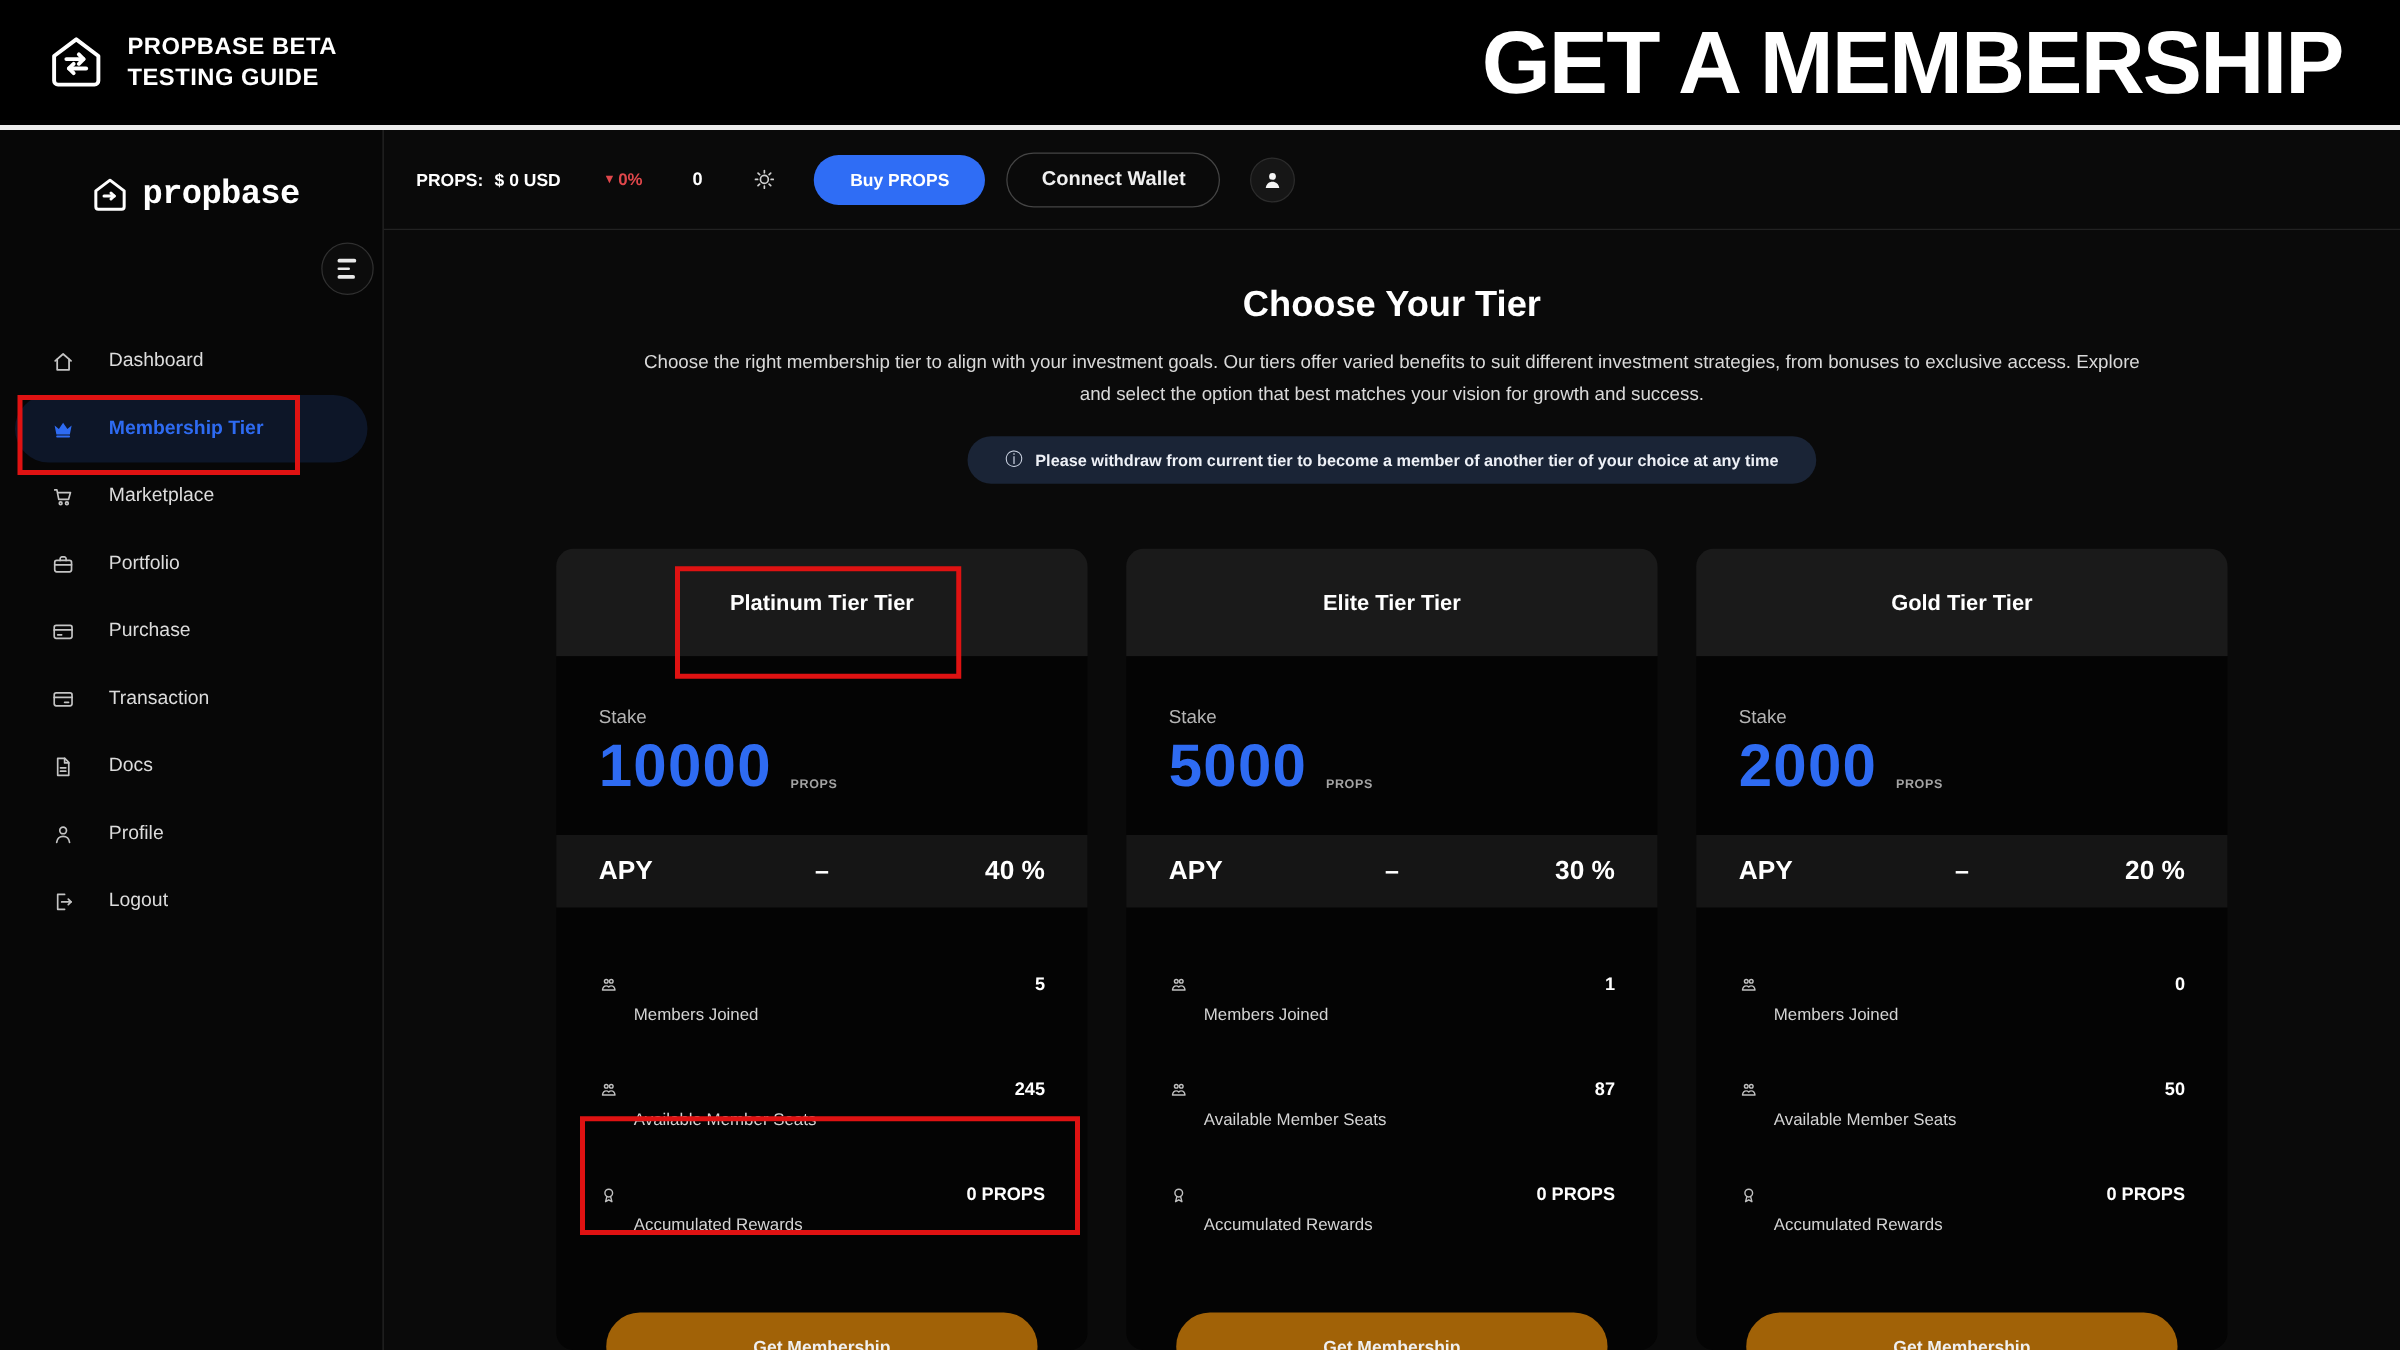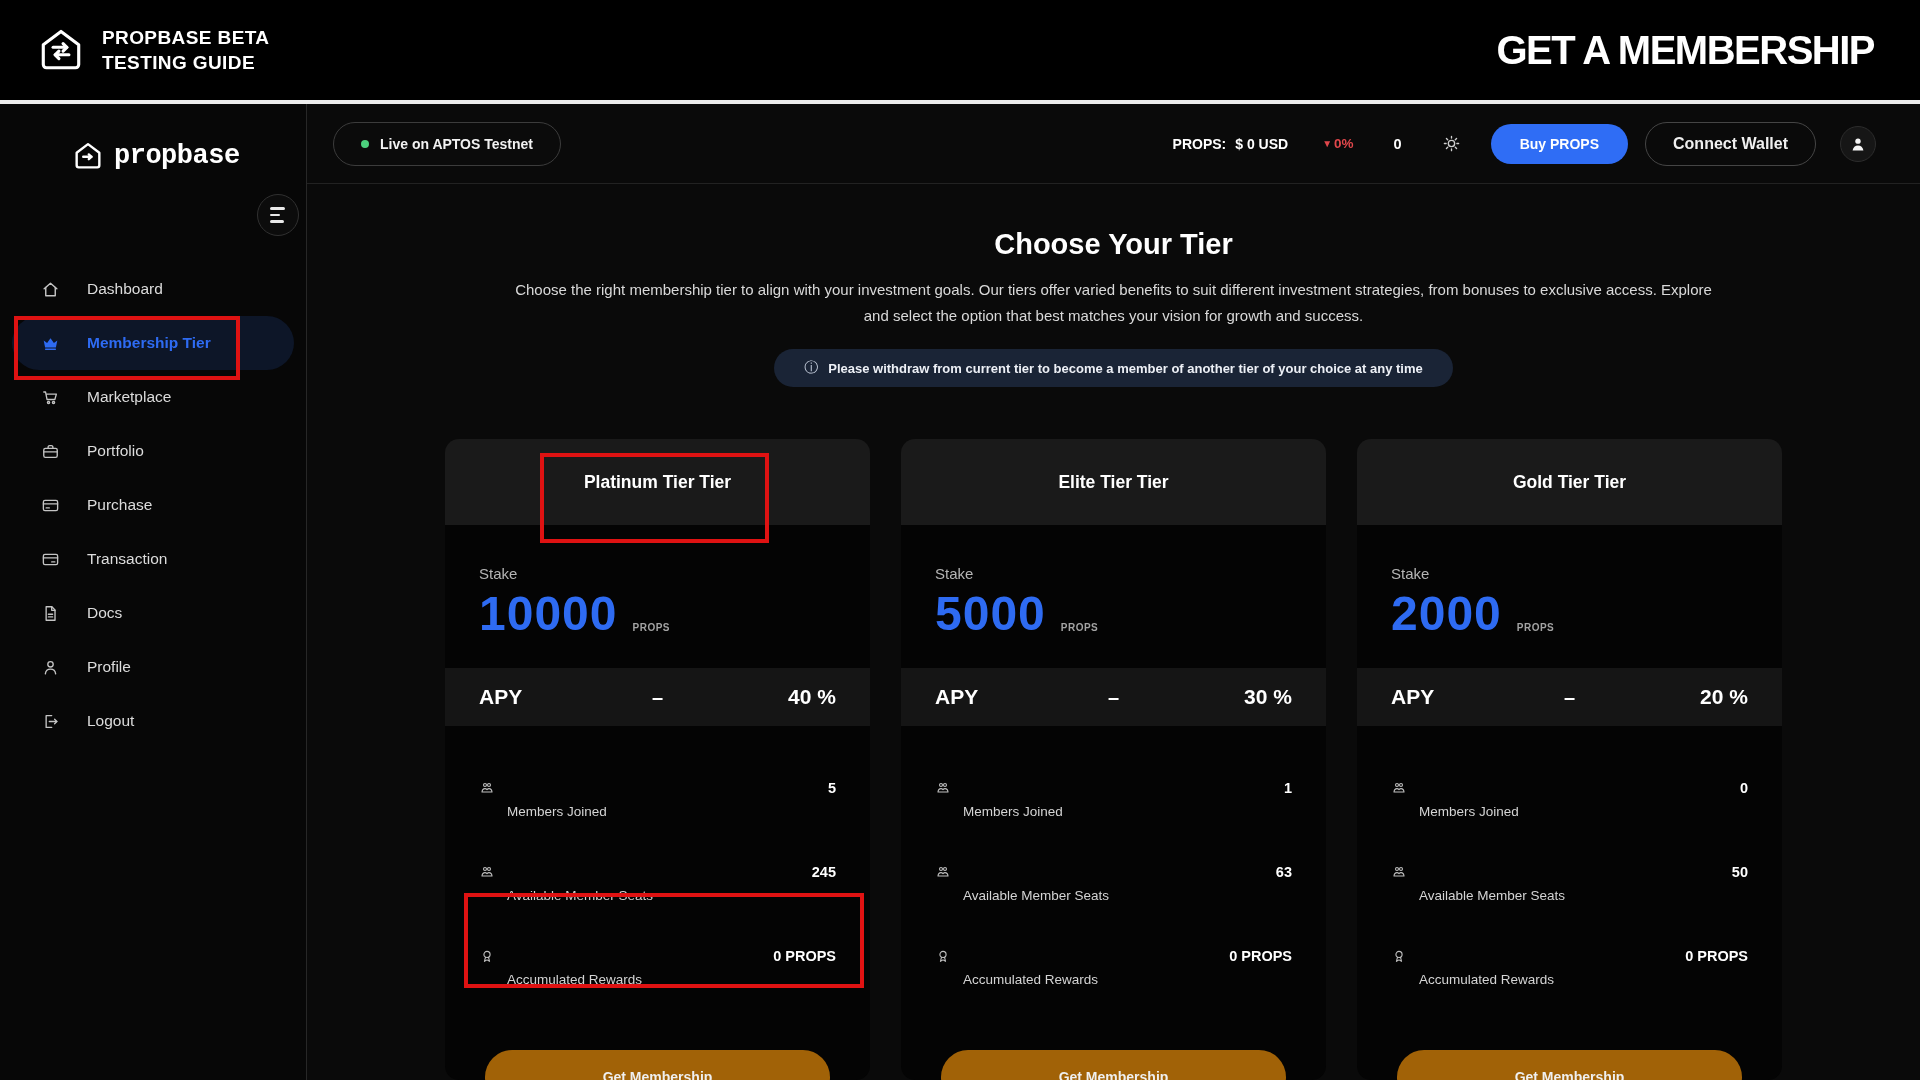--- a/index.html
+++ b/index.html
@@ -7,21 +7,21 @@
   body {
     font-family:"Liberation Sans", sans-serif;
     background:#000; color:#fff;
     position:relative; overflow:hidden;
   }
 
   
   .banner { height:100px; background:#000; display:flex; align-items:center; justify-content:space-between; padding:0 46px 0 36px; }
   .brand { display:flex; gap:16px; }
   .brand-text { font-size:19px; font-weight:700; line-height:25px; letter-spacing:.4px; }
-  .banner-title { font-size:40px; font-weight:700; letter-spacing:-1.5px; white-space:nowrap; }
+  .banner-title { font-size:71px; font-weight:700; letter-spacing:-1.5px; white-space:nowrap; }
   .separator { height:4px; background:#ececec; }
 
   
   .app { display:flex; height:976px; background:#0a0a0a; }
 
   
   .sidebar { width:307px; flex-shrink:0; border-right:1px solid #272727; position:relative; background:#070707; }
   .side-logo { display:flex; align-items:center; gap:10px; padding:36px 0 0 72px;font-family:Liberation Mono, monospace; }
   .side-logo-text { font-size:27px; font-weight:700; letter-spacing:-.5px; }
   .collapse-btn { position:absolute; top:90px; right:7px; width:42px; height:42px; border:1.5px solid #303030; border-radius:50%; background:#0c0c0c; display:flex; flex-direction:column; justify-content:center; gap:4px; padding-left:12px; cursor:pointer; }
@@ -222,24 +222,20 @@
             </svg>
         </span>
         <span>Logout</span>
       </div>
     </div>
   </div>
 
   <div class="main">
 
     <div class="main-header">
-      <div class="live-pill">
-        <span class="live-dot"></span>
-        <span>Live on APTOS Testnet</span>
-      </div>
 
       <div class="hdr-right">
         <span class="props-price">
           <span>PROPS:</span>
           <span>$ 0 USD</span>
         </span>
         <span class="change">
           <span class="tri">▼</span>
           <span>0%</span>
         </span>
@@ -355,21 +351,21 @@
               </div>
               <div class="stat-row">
                 <span class="stat-ico">
                     <svg width="16" height="16" viewBox="0 0 24 24" fill="none" stroke="currentColor" stroke-width="1.7" stroke-linecap="round" stroke-linejoin="round">
                       <circle cx="9" cy="7.5" r="2.2"></circle>
                       <circle cx="15" cy="7.5" r="2.2"></circle>
                       <path d="M4.5 18c.3-3 2.2-5 4.5-5 1.2 0 2.2.5 3 1.3.8-.8 1.8-1.3 3-1.3 2.3 0 4.2 2 4.5 5z"></path>
                     </svg>
                   </span>
                 <span class="stat-label">Available Member Seats</span>
-                <span class="stat-val">63</span>
+                <span class="stat-val">87</span>
               </div>
               <div class="stat-row">
                 <span class="stat-ico">
                     <svg width="16" height="16" viewBox="0 0 24 24" fill="none" stroke="currentColor" stroke-width="1.7" stroke-linecap="round" stroke-linejoin="round">
                       <circle cx="12" cy="9.7" r="4.6"></circle>
                       <path d="M9.8 13.8L8.2 20l3.8-2.2L15.8 20l-1.6-6.2"></path>
                     </svg>
                   </span>
                 <span class="stat-label">Accumulated Rewards</span>
                 <span class="stat-val">0 PROPS</span>

